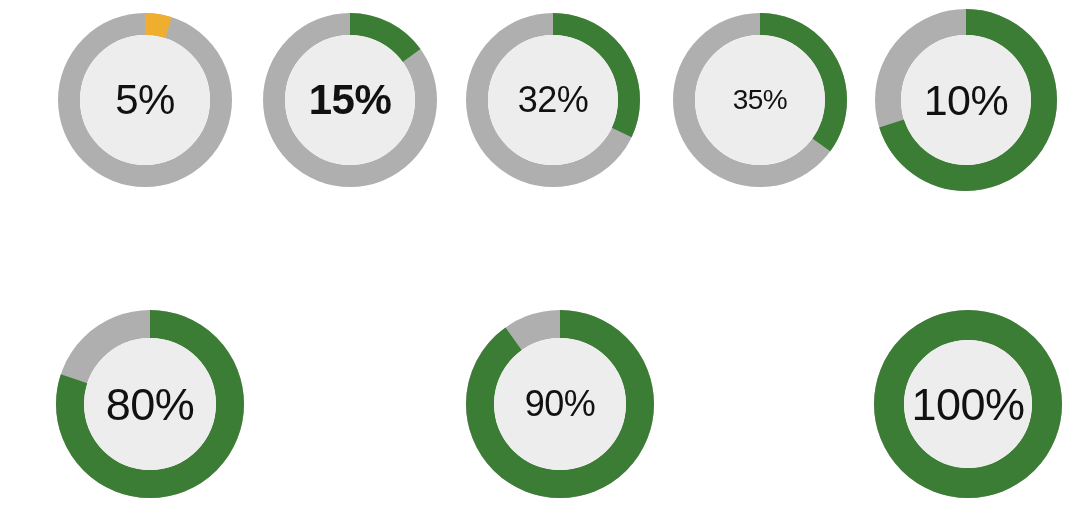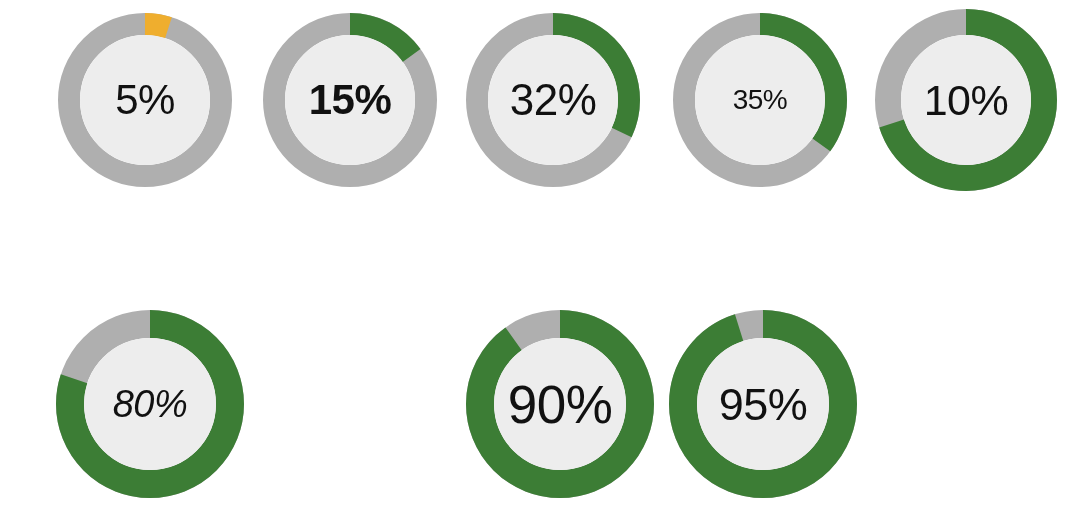--- a/index.html
+++ b/index.html
@@ -81,21 +81,21 @@
         <circle class="gauge-hub" cx="87" cy="87" r="65" fill="#EDEDED"></circle>
       </svg>
       <div class="gauge-label" style="font-size: 42px; font-weight: bold;">15%</div>
     </div>
     <div class="gauge" style="left: 466px; top: 13px; width: 174px; height: 174px;">
       <svg class="gauge-svg" width="174" height="174" viewBox="0 0 174 174">
         <circle class="gauge-track" cx="87" cy="87" r="76" stroke="#AFAFAF" stroke-width="22"></circle>
         <circle class="gauge-arc" cx="87" cy="87" r="76" stroke="#3C7D35" stroke-width="22" stroke-dasharray="152.80706667060753 324.715016675041" transform="rotate(-90 87 87)"></circle>
         <circle class="gauge-hub" cx="87" cy="87" r="65" fill="#EDEDED"></circle>
       </svg>
-      <div class="gauge-label" style="font-size: 44px;">32%</div>
+      <div class="gauge-label" style="font-size: 36px;">32%</div>
     </div>
     <div class="gauge" style="left: 673px; top: 13px; width: 174px; height: 174px;">
       <svg class="gauge-svg" width="174" height="174" viewBox="0 0 174 174">
         <circle class="gauge-track" cx="87" cy="87" r="76" stroke="#AFAFAF" stroke-width="22"></circle>
         <circle class="gauge-arc" cx="87" cy="87" r="76" stroke="#3C7D35" stroke-width="22" stroke-dasharray="167.13272917097697 310.38935417467155" transform="rotate(-90 87 87)"></circle>
         <circle class="gauge-hub" cx="87" cy="87" r="65" fill="#EDEDED"></circle>
       </svg>
       <div class="gauge-label" style="font-size: 28px;">35%</div>
     </div>
     <div class="gauge" style="left: 875px; top: 9px; width: 182px; height: 182px;">
@@ -105,31 +105,31 @@
         <circle class="gauge-hub" cx="91" cy="91" r="65" fill="#EDEDED"></circle>
       </svg>
       <div class="gauge-label" style="font-size: 43px;">10%</div>
     </div>
     <div class="gauge" style="left: 56px; top: 310px; width: 188px; height: 188px;">
       <svg class="gauge-svg" width="188" height="188" viewBox="0 0 188 188">
         <circle class="gauge-track" cx="94" cy="94" r="80" stroke="#AFAFAF" stroke-width="28"></circle>
         <circle class="gauge-arc" cx="94" cy="94" r="80" stroke="#3C7D35" stroke-width="28" stroke-dasharray="402.1238596594935 100.53096491487338" transform="rotate(-90 94 94)"></circle>
         <circle class="gauge-hub" cx="94" cy="94" r="66" fill="#EDEDED"></circle>
       </svg>
-      <div class="gauge-label" style="font-size: 38px; font-style: italic;">80%</div>
+      <div class="gauge-label" style="font-size: 45px;">80%</div>
     </div>
     <div class="gauge" style="left: 466px; top: 310px; width: 188px; height: 188px;">
       <svg class="gauge-svg" width="188" height="188" viewBox="0 0 188 188">
         <circle class="gauge-track" cx="94" cy="94" r="80" stroke="#AFAFAF" stroke-width="28"></circle>
         <circle class="gauge-arc" cx="94" cy="94" r="80" stroke="#3C7D35" stroke-width="28" stroke-dasharray="452.3893421169302 50.26548245743669" transform="rotate(-90 94 94)"></circle>
         <circle class="gauge-hub" cx="94" cy="94" r="66" fill="#EDEDED"></circle>
       </svg>
-      <div class="gauge-label" style="font-size: 53px;">90%</div>
+      <div class="gauge-label" style="font-size: 36px;">90%</div>
     </div>
-    <div class="gauge" style="left: 669px; top: 310px; width: 188px; height: 188px;">
+    <div class="gauge" style="left: 874px; top: 310px; width: 188px; height: 188px;">
       <svg class="gauge-svg" width="188" height="188" viewBox="0 0 188 188">
-        <circle class="gauge-track" cx="94" cy="94" r="80" stroke="#AFAFAF" stroke-width="28"></circle>
-        <circle class="gauge-arc" cx="94" cy="94" r="80" stroke="#3C7D35" stroke-width="28" stroke-dasharray="477.5220833456485 25.132741228718373" transform="rotate(-90 94 94)"></circle>
-        <circle class="gauge-hub" cx="94" cy="94" r="66" fill="#EDEDED"></circle>
+        <circle class="gauge-track" cx="94" cy="94" r="79" stroke="#AFAFAF" stroke-width="30"></circle>
+        <circle class="gauge-arc" cx="94" cy="94" r="79" stroke="#3C7D35" stroke-width="30" stroke-dasharray="496.37163926718733 0" transform="rotate(-90 94 94)"></circle>
+        <circle class="gauge-hub" cx="94" cy="94" r="64" fill="#EDEDED"></circle>
       </svg>
-      <div class="gauge-label" style="font-size: 45px;">95%</div>
+      <div class="gauge-label" style="font-size: 45px;">100%</div>
     </div>
   </div>
 
 </body></html>

